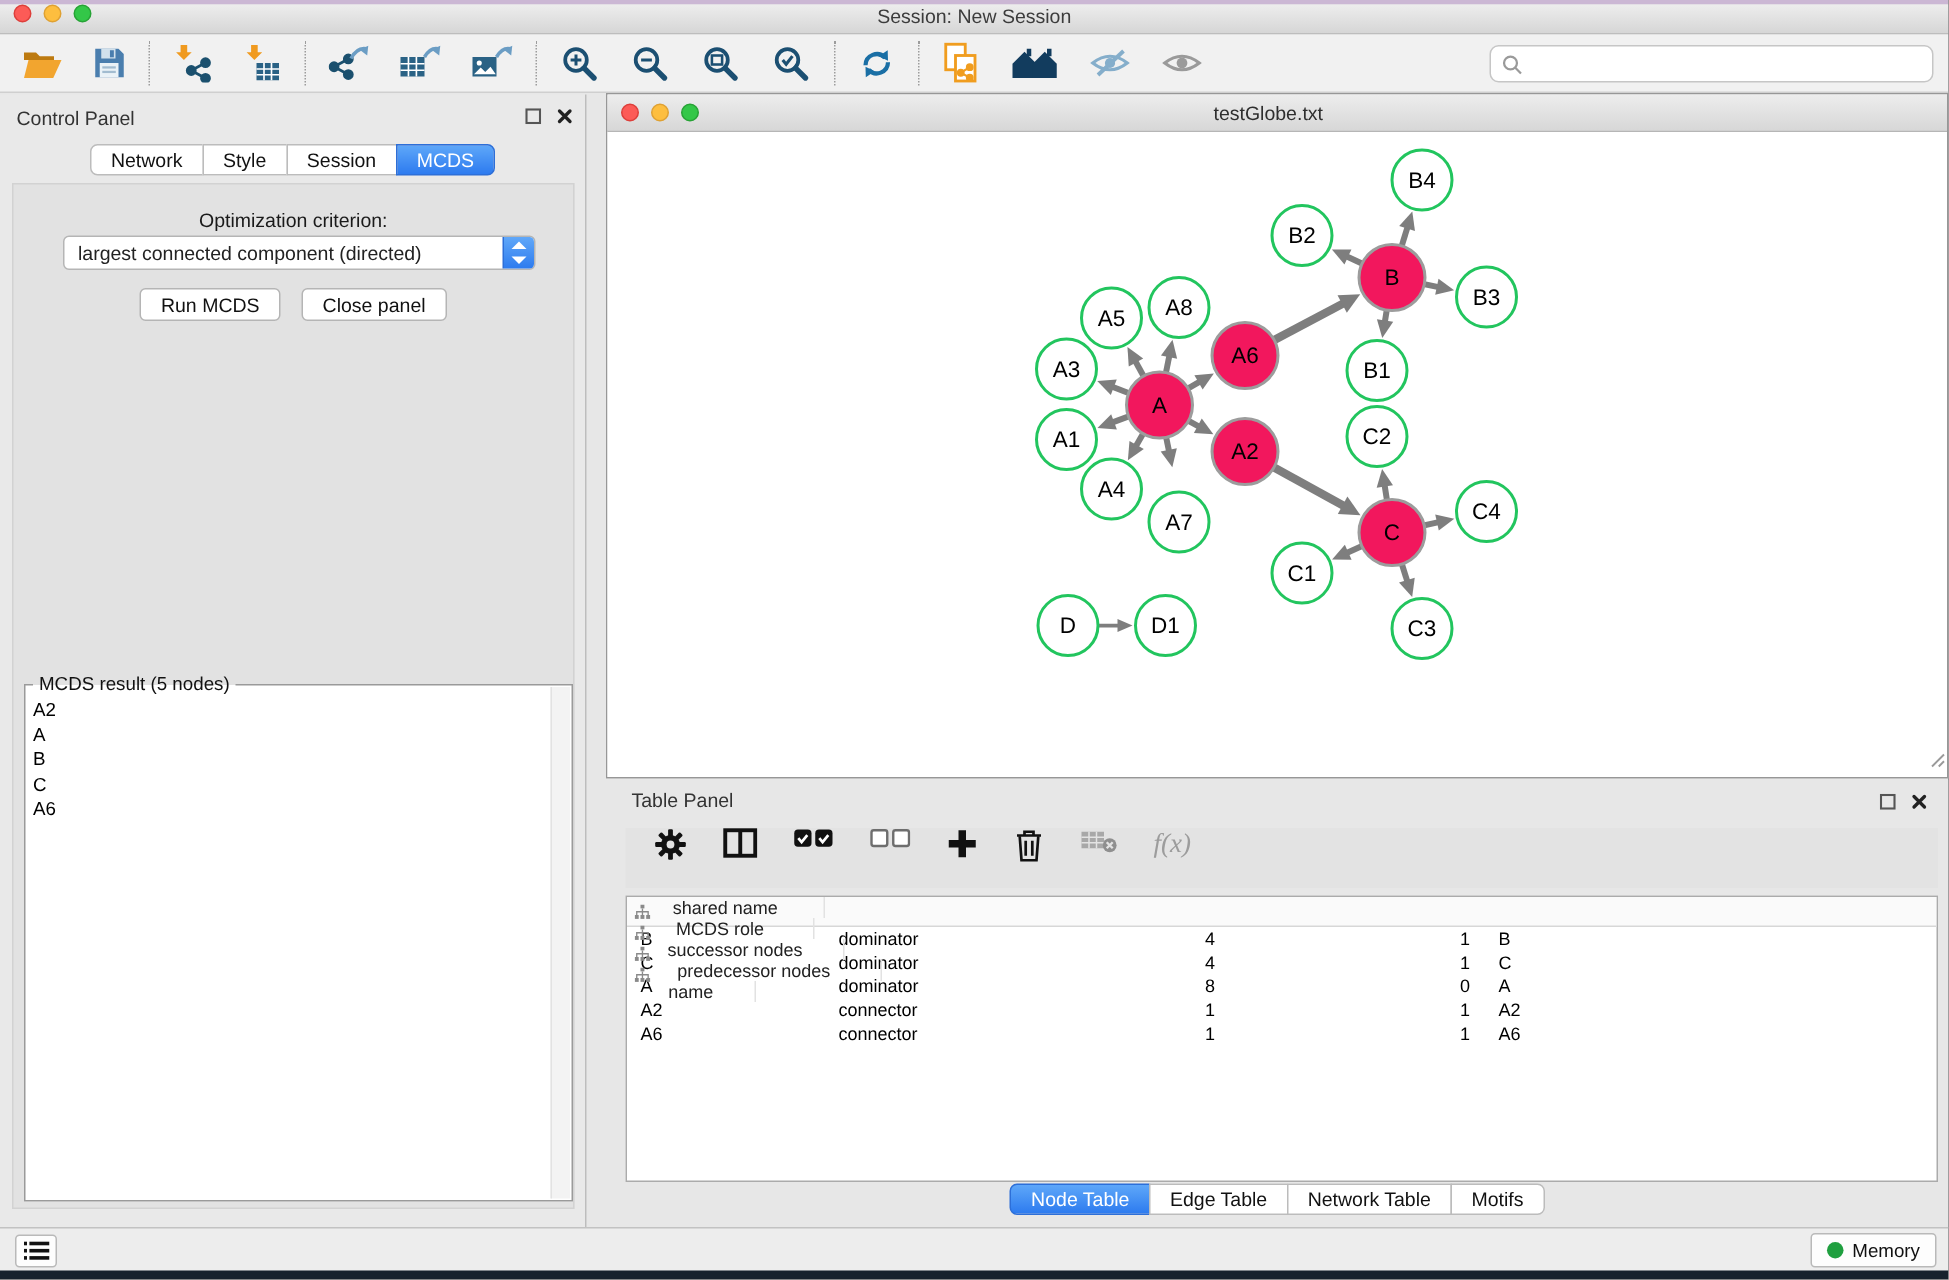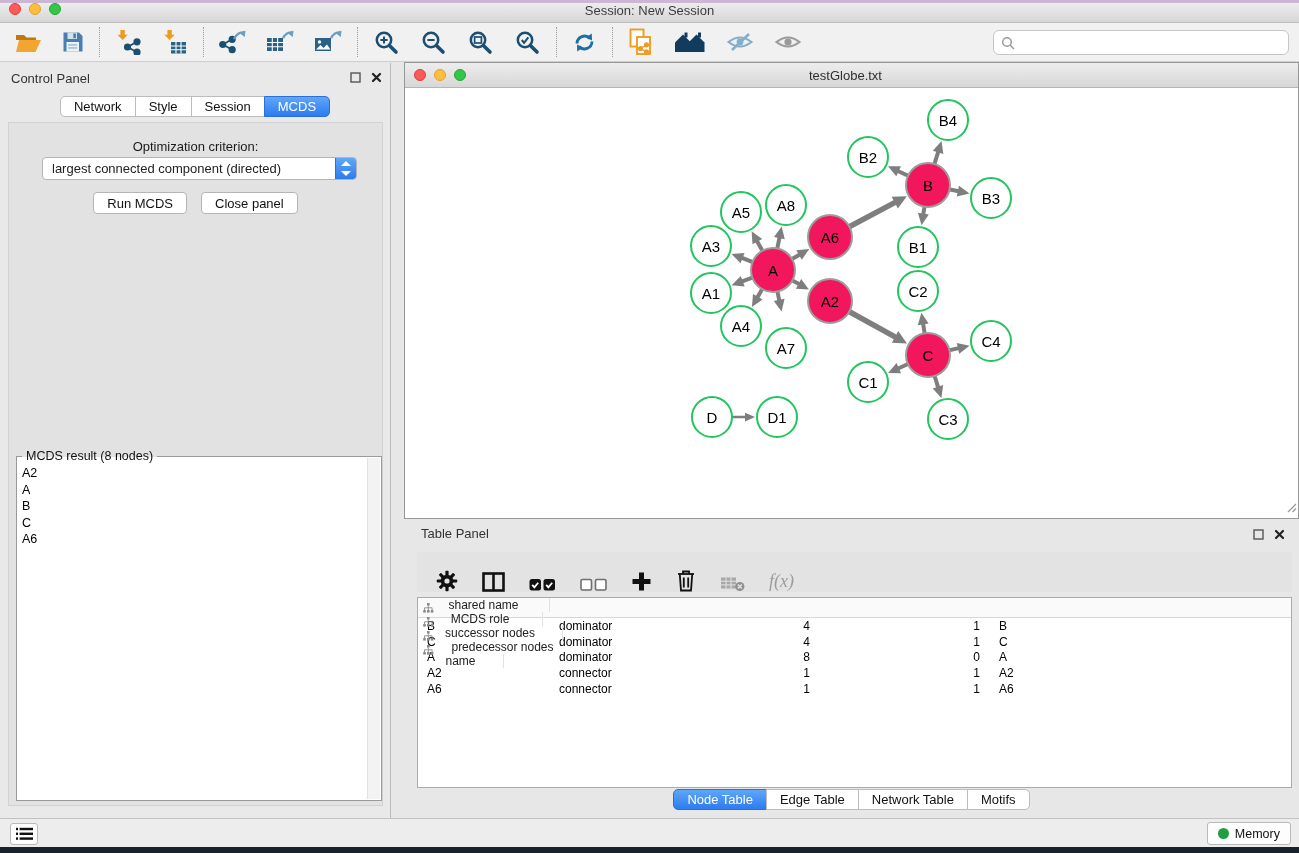--- a/index.html
+++ b/index.html
@@ -106,21 +106,21 @@
     font-size:15px; color:#000; cursor:default;
   }
   .gnode.sel { background:#f2175d; border-color:#9c9c9c; }
   .resize-corner { position:absolute; right:1px; bottom:1px; }
   
   .table-panel { position:absolute; left:404px; top:520px; width:895px; height:298px; background:#e7e7e7; }
   .table-panel .panel-icons { right:14px; }
   .tp-head { position:absolute; left:17px; top:6px; font-size:13px; color:#333; }
   .tp-toolbar {
     position:absolute; left:13px; top:32px; right:7px; height:40px;
-    background:#e3e3e3; display:flex; align-items:flex-end; gap:24px; padding-left:19px;
+    background:#e3e3e3; display:flex; align-items:flex-start; gap:24px; padding-left:19px;
   }
   .fx-label { font-family:"Liberation Serif",serif; font-style:italic; font-size:18px; color:#9c9c9c; }
   .tp-table {
     position:absolute; left:13px; top:77px; right:7px; height:191px;
     background:#fff; border:1px solid #ababab; overflow:hidden;
   }
   .thead { display:flex; height:20px; background:#fafafa; border-bottom:1px solid #d7d7d7;flex-direction:column; }
   .th {
     position:relative; display:flex; align-items:center; justify-content:center;
     font-size:12px; color:#222; border-right:1px solid #e2e2e2; height:100%;
@@ -346,21 +346,21 @@
         <div class="stepper">
             <div class="up"></div>
             <div class="dn"></div>
           </div>
       </div>
       <div class="btn-row">
         <button class="btn">Run MCDS</button>
         <button class="btn">Close panel</button>
       </div>
       <div class="result-box">
-        <div class="result-legend">MCDS result (8 nodes)</div>
+        <div class="result-legend">MCDS result (5 nodes)</div>
         <div class="result-list">
             <div class="result-item">A2</div>
             <div class="result-item">A</div>
             <div class="result-item">B</div>
             <div class="result-item">C</div>
             <div class="result-item">A6</div>
           </div>
         <div class="result-scroll"></div>
       </div>
     </div>

